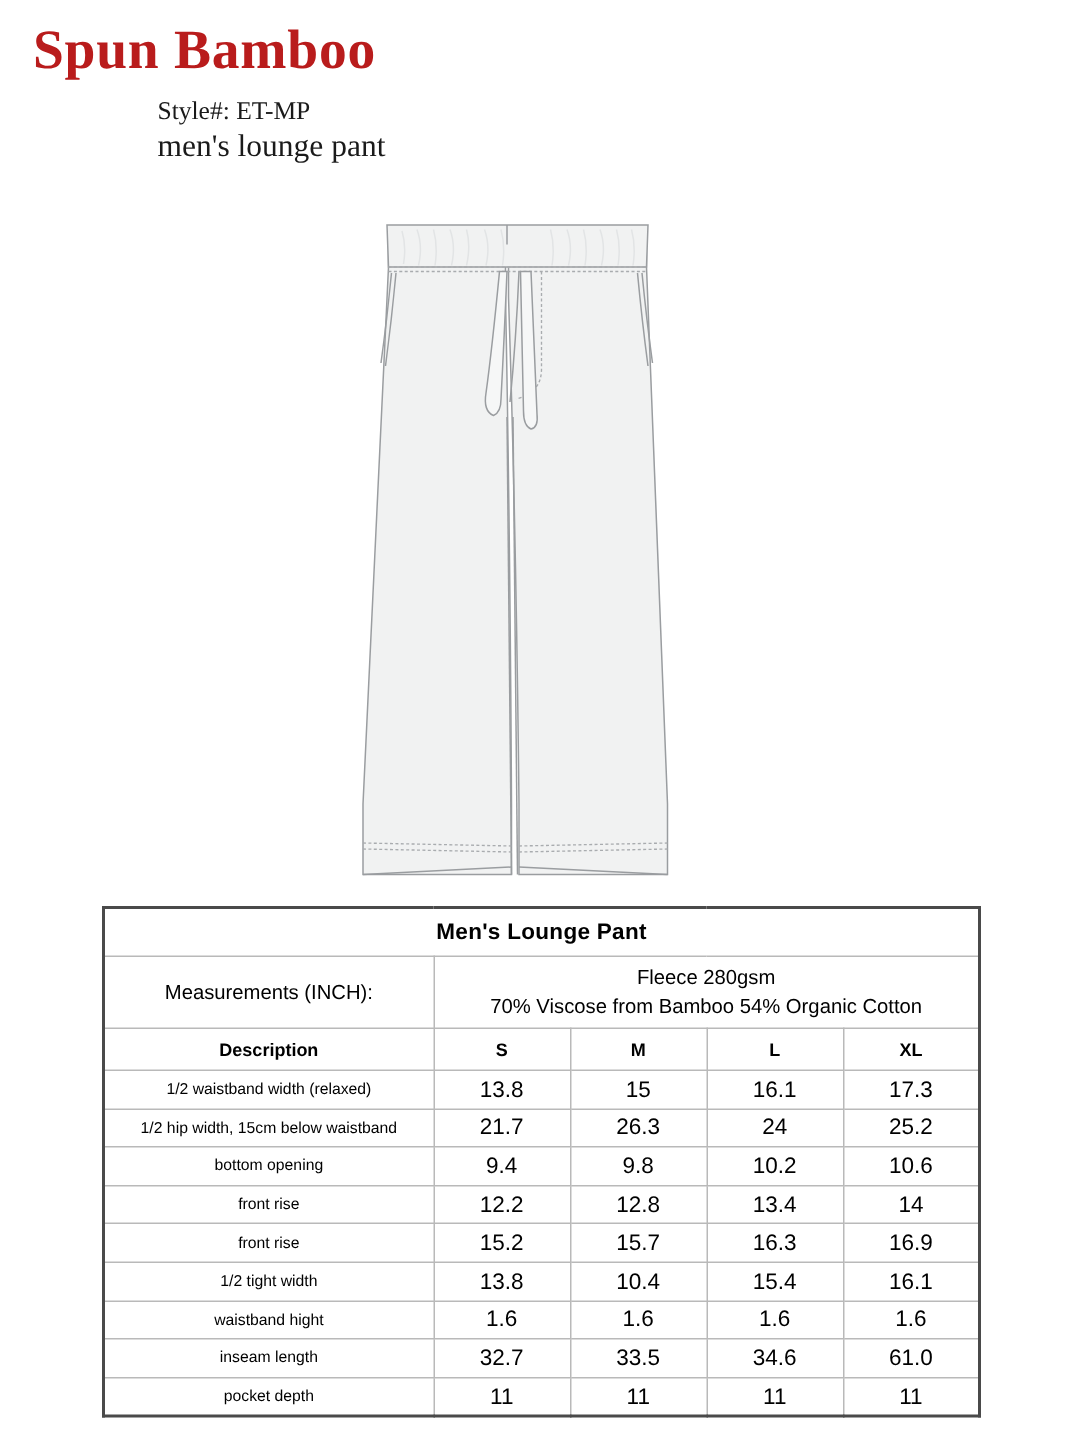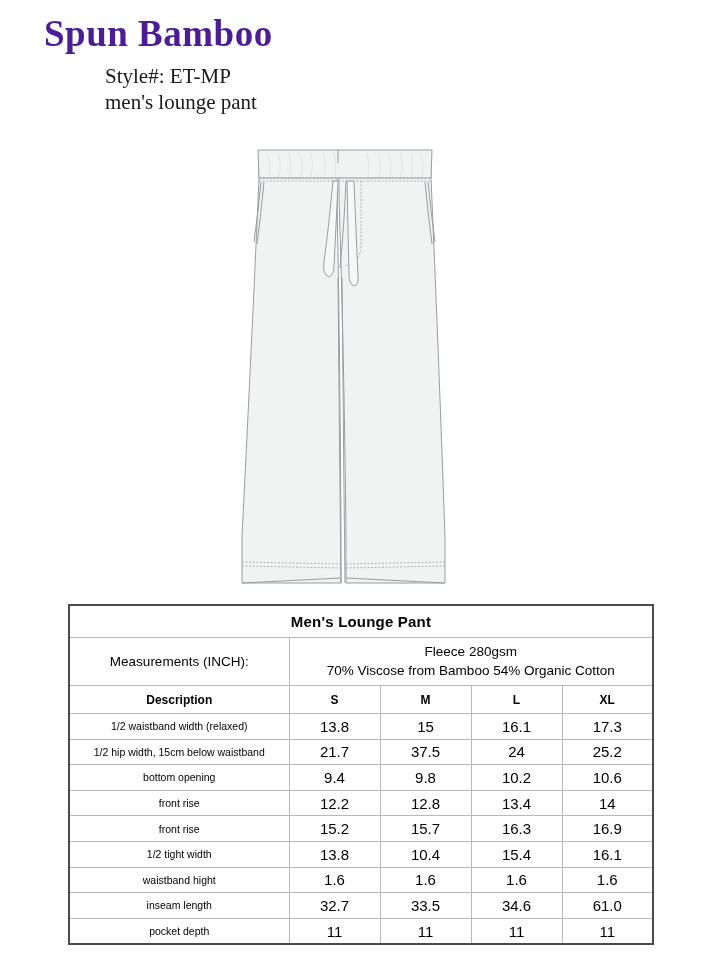--- a/index.html
+++ b/index.html
@@ -21,28 +21,28 @@
     position: absolute;
     left: 0;
     top: 0;
     width: 720px;
   }
   .brand {
     font-family: "Liberation Serif", serif;
     font-weight: bold;
     font-size: 37px;
     letter-spacing: 0.5px;
-    color: #4c1d95;
-    margin: 0;
-    padding: 14px 0 0 44px;
+    color: #b91c1c;
+    margin: 0;
+    padding: 14px 0 0 22px;
     line-height: 1.1;
   }
   .style-line {
     font-family: "Liberation Serif", serif;
-    font-size: 21px;
+    font-size: 17px;
     color: #1a1a1a;
     margin: 0;
     padding: 8px 0 0 105px;
     line-height: 1.25;
   }
   .style-line2 {
     font-family: "Liberation Serif", serif;
     font-size: 21px;
     color: #1a1a1a;
     margin: 0;
@@ -224,21 +224,21 @@
     <tr>
       <td class="desc-cell">1/2 waistband width  (relaxed)</td>
       <td class="val-cell">13.8</td>
       <td class="val-cell">15</td>
       <td class="val-cell">16.1</td>
       <td class="val-cell">17.3</td>
     </tr>
     <tr>
       <td class="desc-cell">1/2 hip width, 15cm below waistband</td>
       <td class="val-cell">21.7</td>
-      <td class="val-cell">37.5</td>
+      <td class="val-cell">26.3</td>
       <td class="val-cell">24</td>
       <td class="val-cell">25.2</td>
     </tr>
     <tr>
       <td class="desc-cell">bottom opening</td>
       <td class="val-cell">9.4</td>
       <td class="val-cell">9.8</td>
       <td class="val-cell">10.2</td>
       <td class="val-cell">10.6</td>
     </tr>

